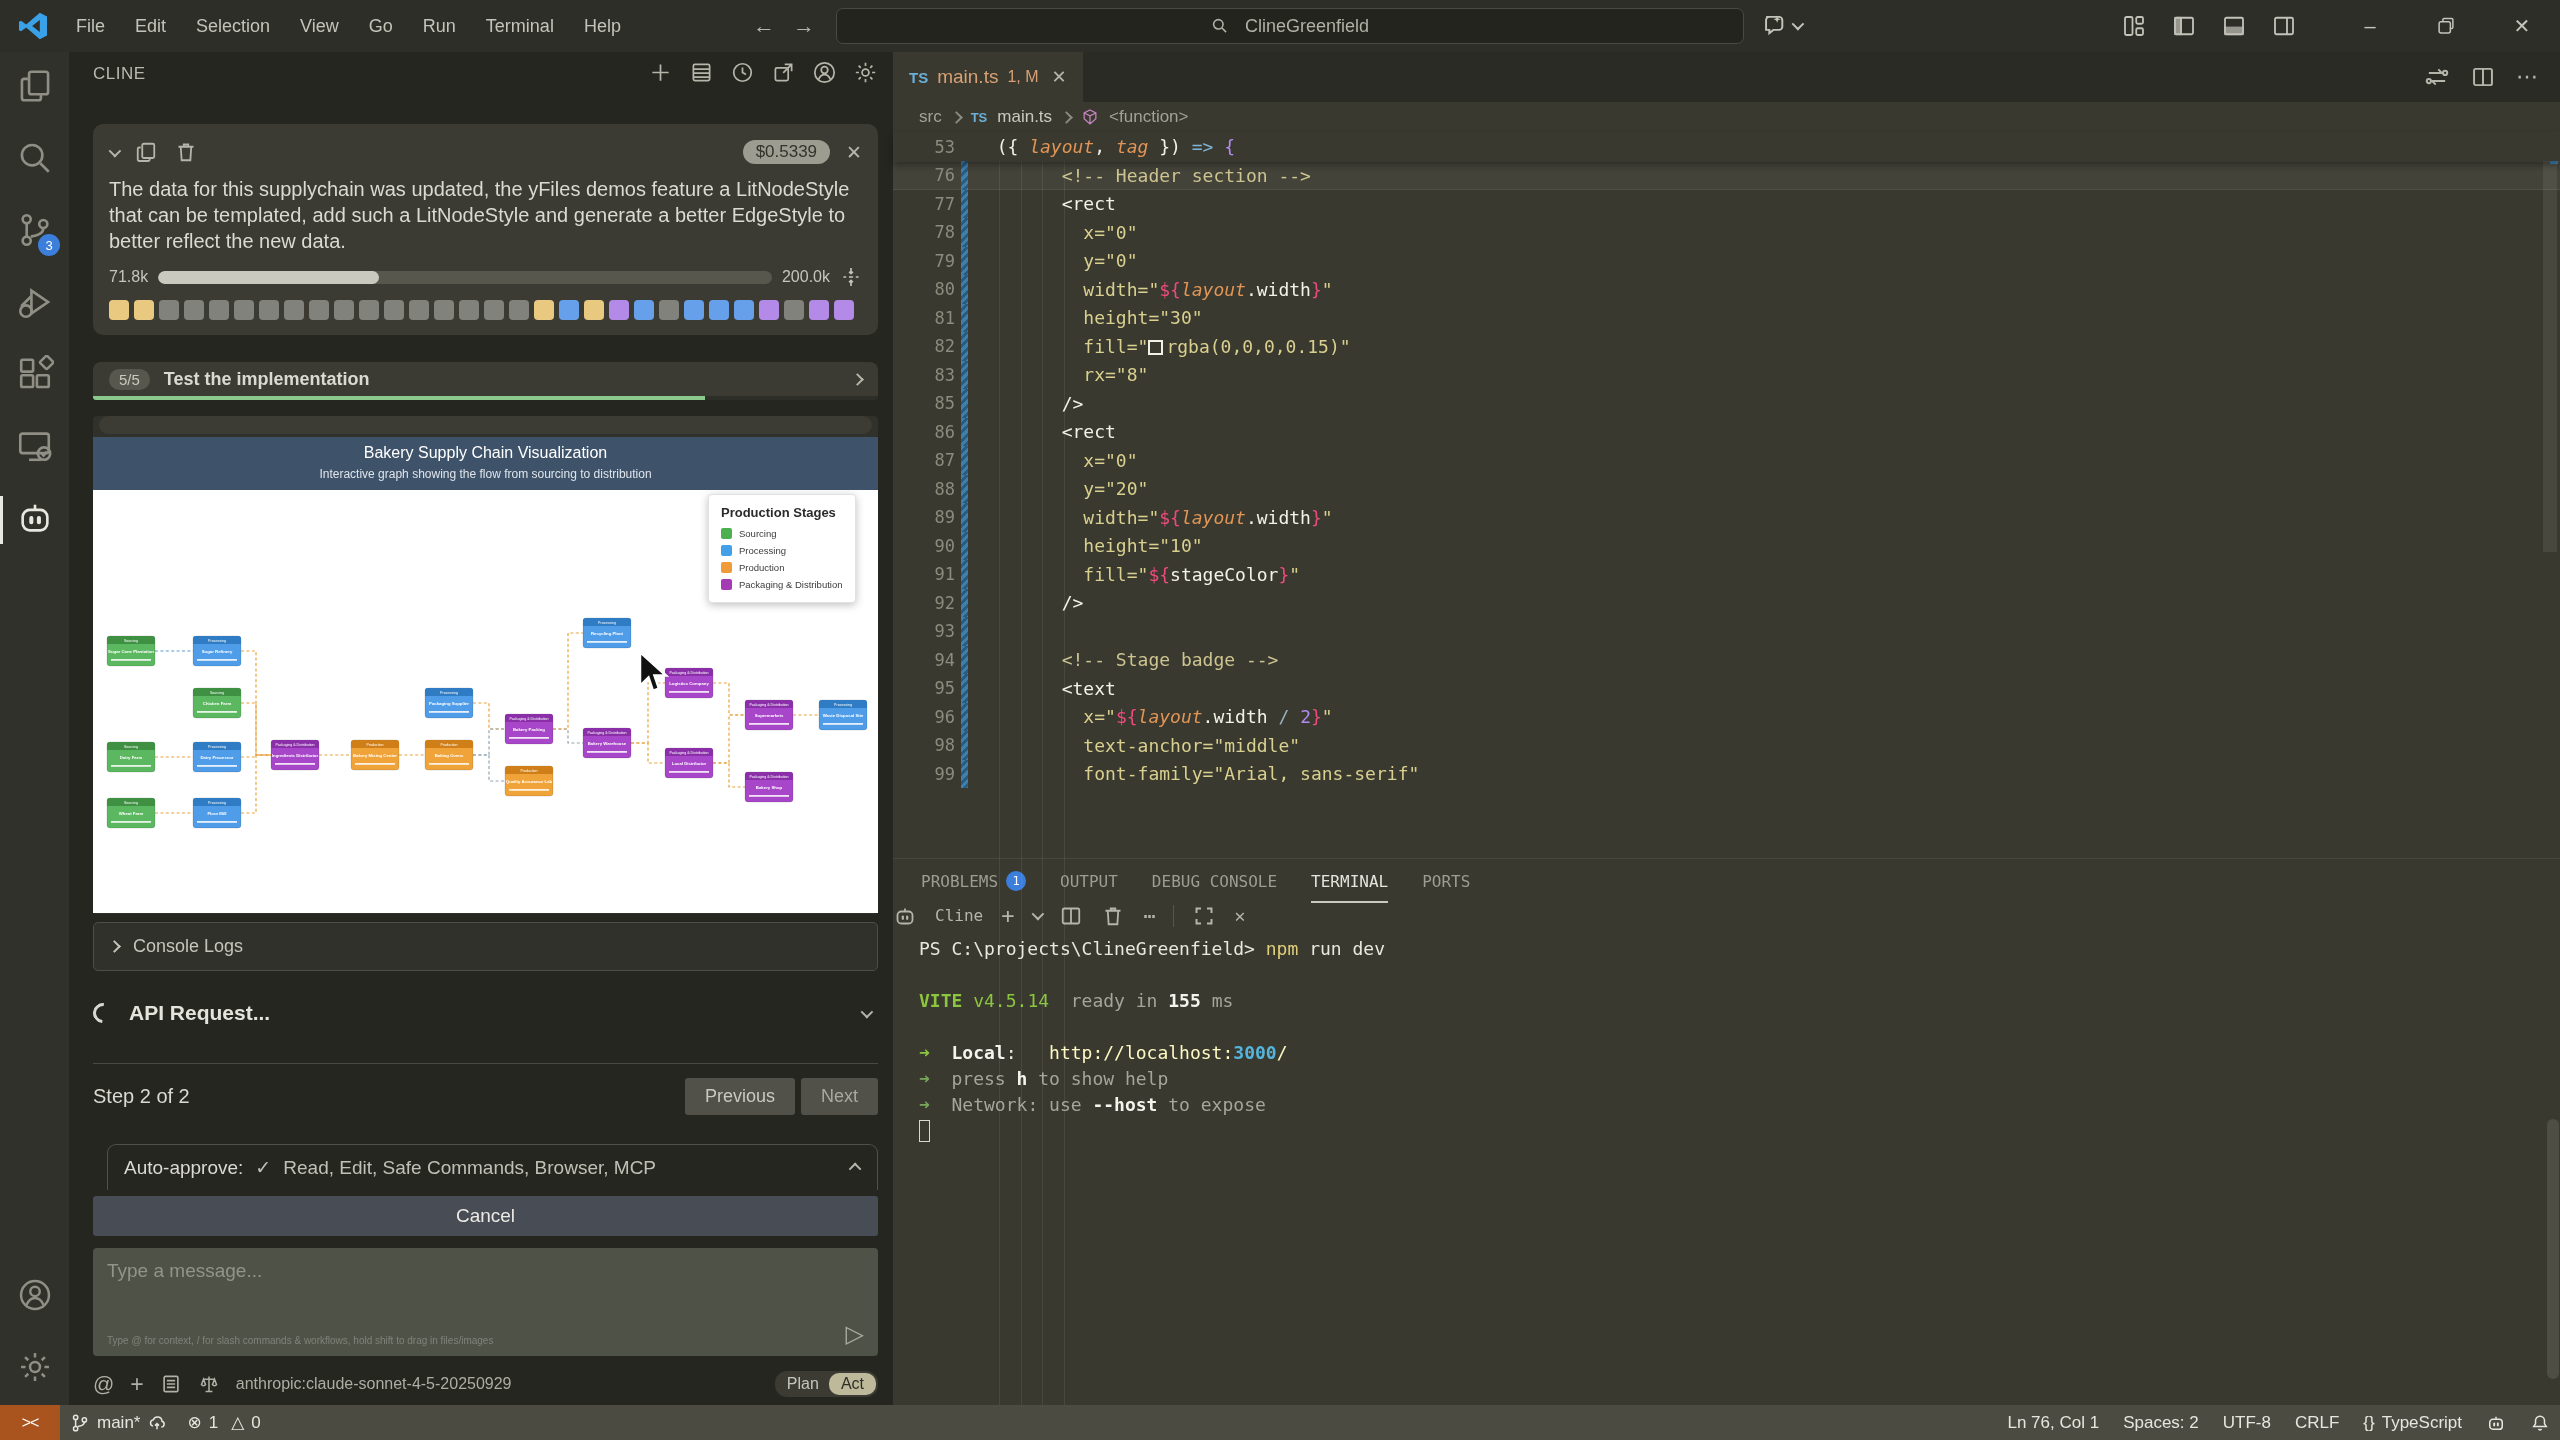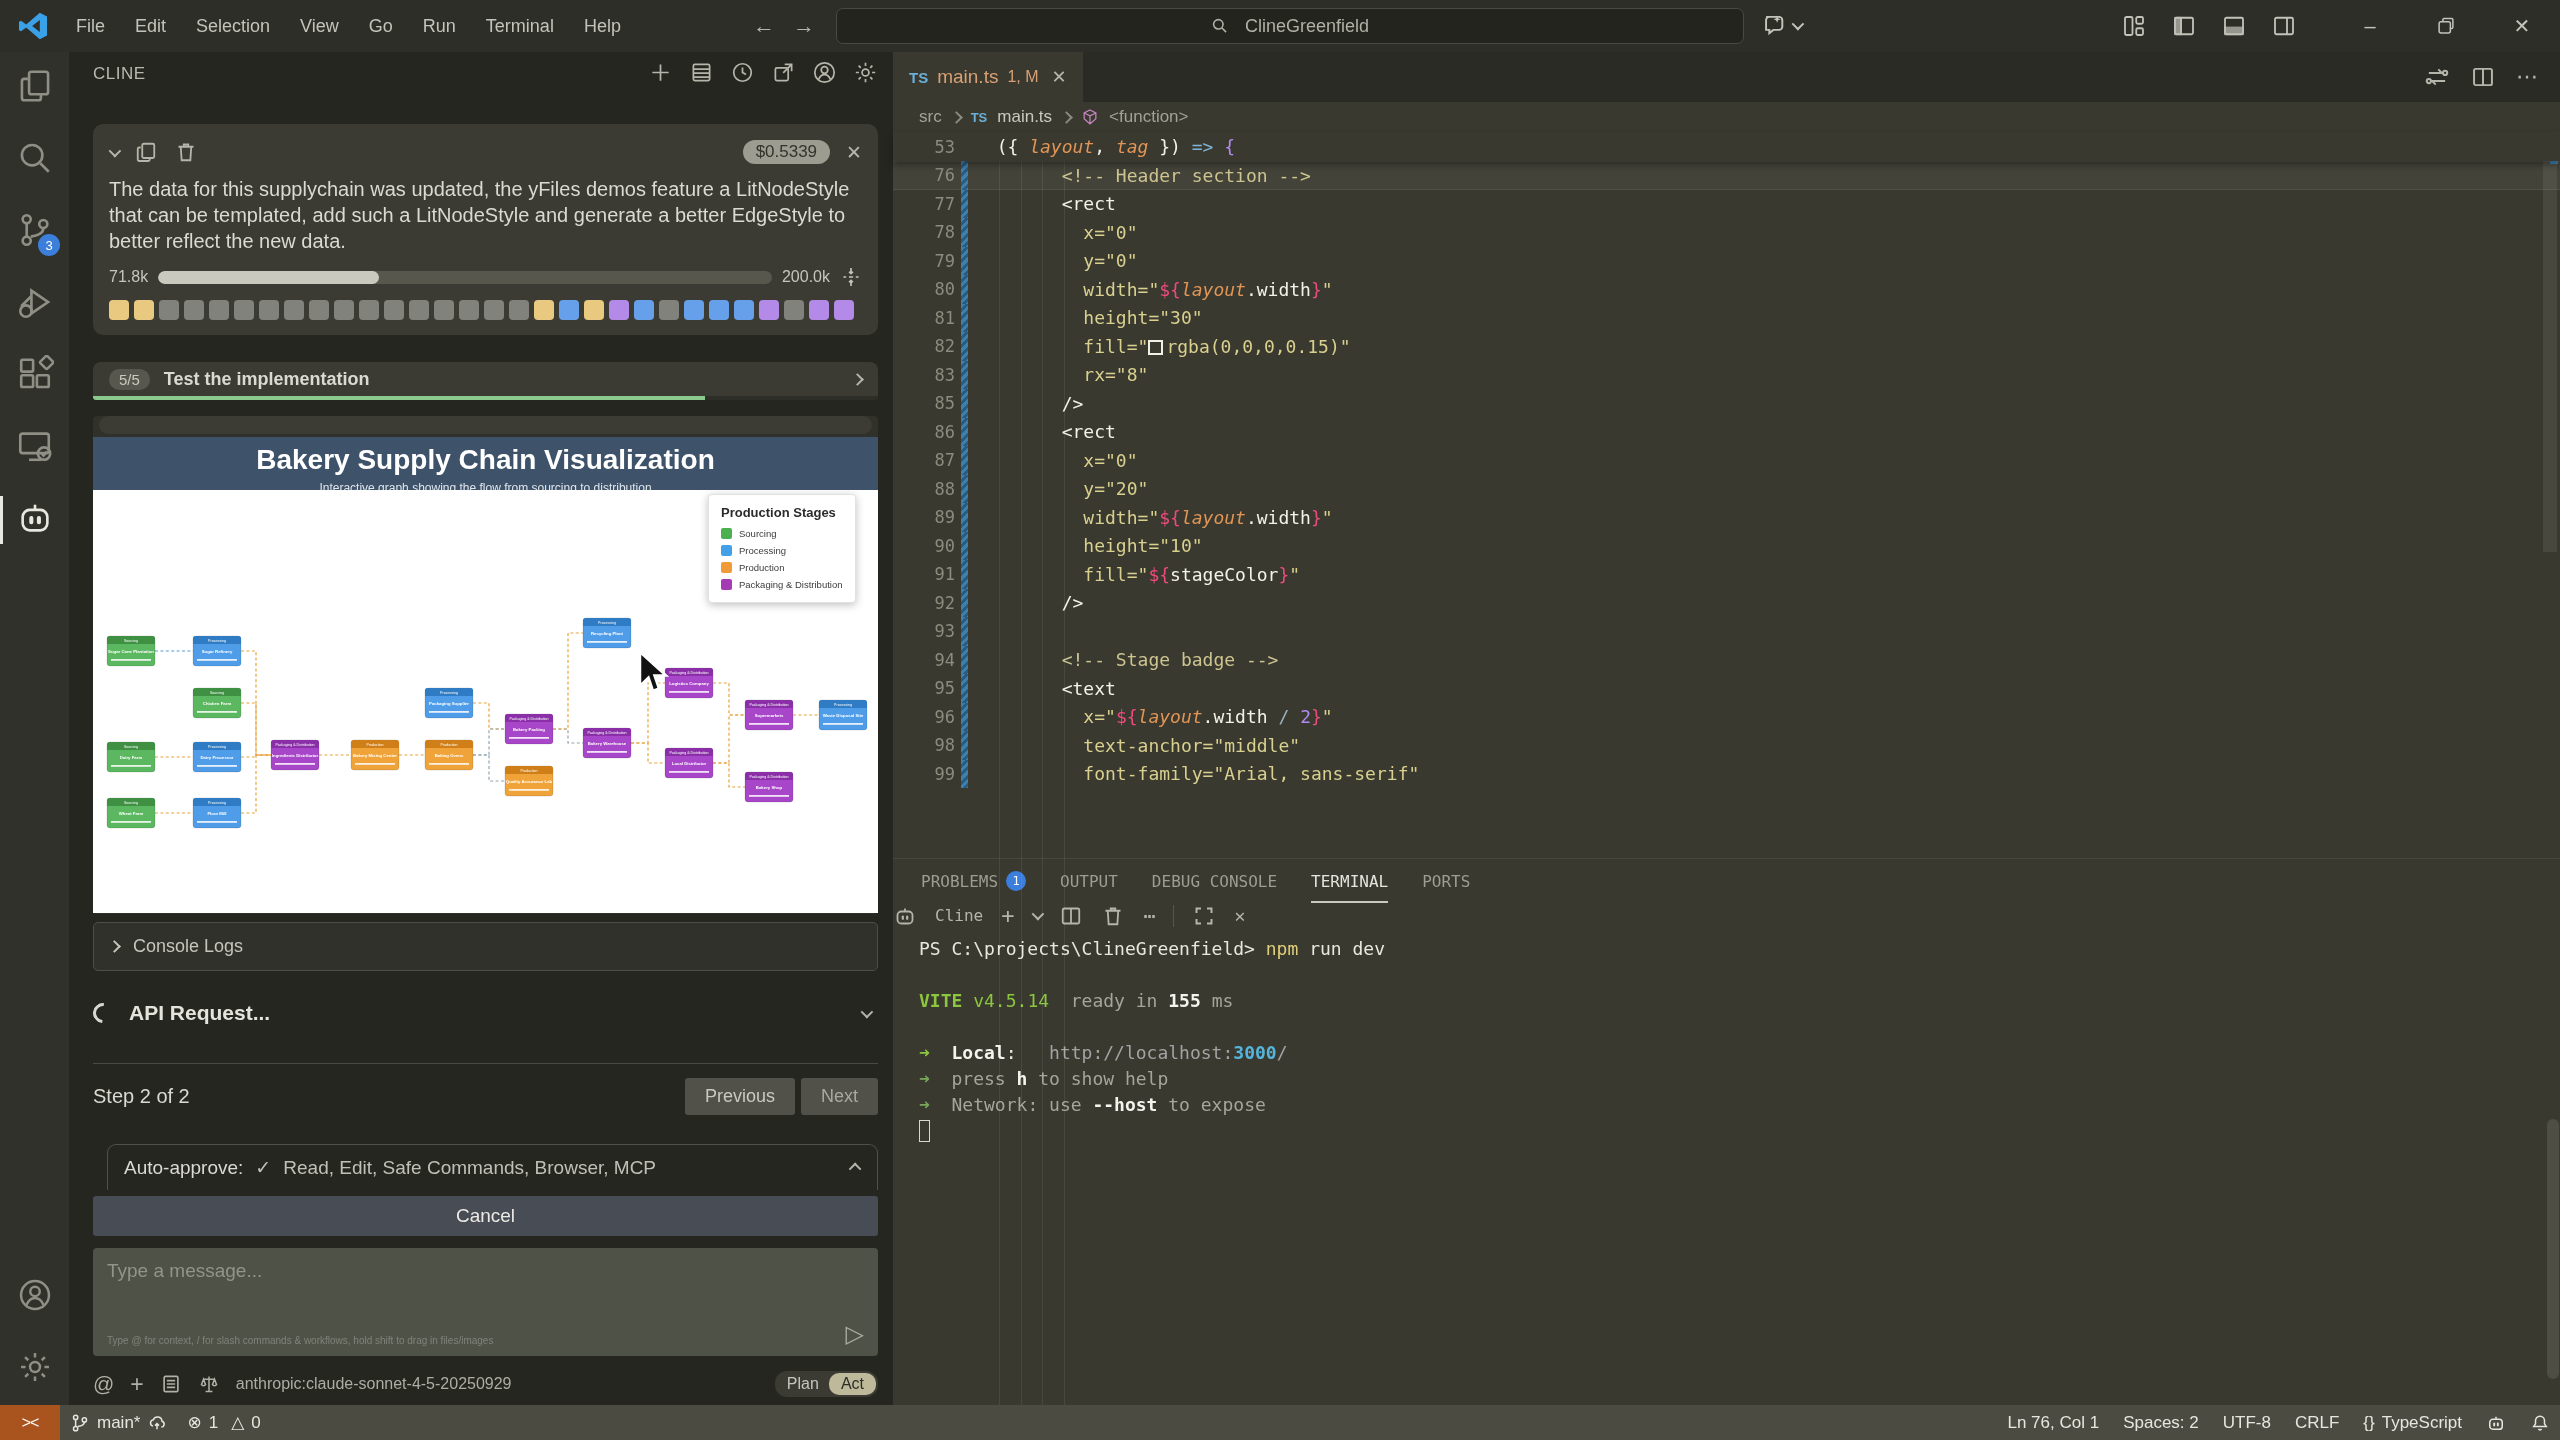--- a/index.html
+++ b/index.html
@@ -49,21 +49,21 @@
   .focus-card { margin:27px 15px 0 24px; background:#3b3b34; border-radius:8px 8px 0 0; height:34px; display:flex; align-items:center; padding:0 16px; gap:14px; }
   .focus-pill { background:#57574e; color:#c9c9c0; font-size:15px; padding:2px 10px; border-radius:11px; }
   .focus-label { font-size:18px; font-weight:bold; color:#dadad2; }
   .focus-bar { margin:0 15px 0 24px; height:4px; background:#2e2e28; border-radius:0 0 3px 3px; overflow:hidden; }
   .focus-fill { height:100%; background:#8cc98c; }
 
   
   .preview { margin:16px 15px 0 24px; height:498px; background:#31312b; border-radius:4px; position:relative; }
   .preview-topbar { margin:4px 6px 0 6px; height:18px; background:#3c3c35; border-radius:9px; }
   .bakery-header { margin-top:3px; height:53px; background:#3e5269; color:#fff; text-align:center; padding-top:7px; }
-  .bakery-title { font-size:28px; font-weight:bold; }
+  .bakery-title { font-size:16px; font-weight:normal; }
   .bakery-sub { font-size:12px; margin-top:5px; color:#dfe5ec; }
   .canvas { position:relative; height:423px; background:#ffffff; overflow:hidden; }
   .canvas svg.graph { position:absolute; left:0; top:0; }
   .legend { position:absolute; right:22px; top:4px; width:148px; background:#fff; border:1px solid #e2e2e2; border-radius:4px; box-shadow:0 2px 8px rgba(0,0,0,.25); padding:10px 10px 12px 12px; }
   .legend-title { font-size:13px; font-weight:bold; color:#2b2b2b; margin-bottom:8px; }
   .legend-item { display:flex; align-items:center; gap:7px; margin-top:6px; }
   .legend-sw { width:11px; height:11px; border-radius:2px; flex:none; }
   .legend-lab { font-size:9.5px; color:#3c3c3c; white-space:nowrap; }
   .cursor-arrow { position:absolute; left:543px; top:160px; width:34px; height:46px; }
 
@@ -134,21 +134,21 @@
   .term-tab.active { color:#e4e4dc; box-shadow:inset 0 -2px 0 #c9c9bf; }
   .prob-badge { background:#3c7edb; color:#fff; font-size:12px; min-width:20px; height:20px; border-radius:10px; display:flex; align-items:center; justify-content:center; }
   .term-actions { margin-left:auto; display:flex; align-items:center; gap:18px; padding-right:26px; color:#b5b5aa; font-size:16px; }
   .term-actions svg { width:24px; height:24px; }
   .term-sep { width:1px; height:22px; background:#55554c; }
   .term-body { padding:10px 0 0 26px; font-family:"DejaVu Sans Mono", monospace; font-size:18px; }
   .tl { height:26px; white-space:pre; }
   .t-fg { color:#e8e8df; } .t-fgB { color:#f4f4ec; font-weight:bold; }
   .t-ylw { color:#e0cf7a; } .t-grn { color:#8cc63f; } .t-grnB { color:#8cc63f; font-weight:bold; }
   .t-grnD { color:#7aa65a; } .t-dim { color:#a5a599; }
-  .t-cyan { color:#a3a3a3; } .t-cyanB { color:#55b5dd; font-weight:bold; }
+  .t-cyan { color:#fef9c3; } .t-cyanB { color:#55b5dd; font-weight:bold; }
   .t-cursor { display:inline-block; width:11px; height:22px; border:1.5px solid #d8d8d0; vertical-align:-4px; }
 
   
   .statusbar { position:absolute; left:0; right:0; bottom:0; height:35px; background:#4b4b42; display:flex; align-items:center; font-size:17px; color:#e6e6de; }
   .remote-chip { width:60px; height:35px; background:#a9531f; color:#fff; display:flex; align-items:center; justify-content:center; font-size:16px; letter-spacing:-1px; }
   .sb-item { display:flex; align-items:center; gap:7px; padding:0 10px; height:35px; }
   .sb-item svg { width:20px; height:20px; }
   .sb-right { margin-left:auto; display:flex; align-items:center; gap:4px; padding-right:0; }
   .chev { display:inline-block; width:9px; height:9px; border-right:2px solid currentColor; border-bottom:2px solid currentColor; }
   .chev.down { transform:rotate(45deg) translateY(-2px); }

